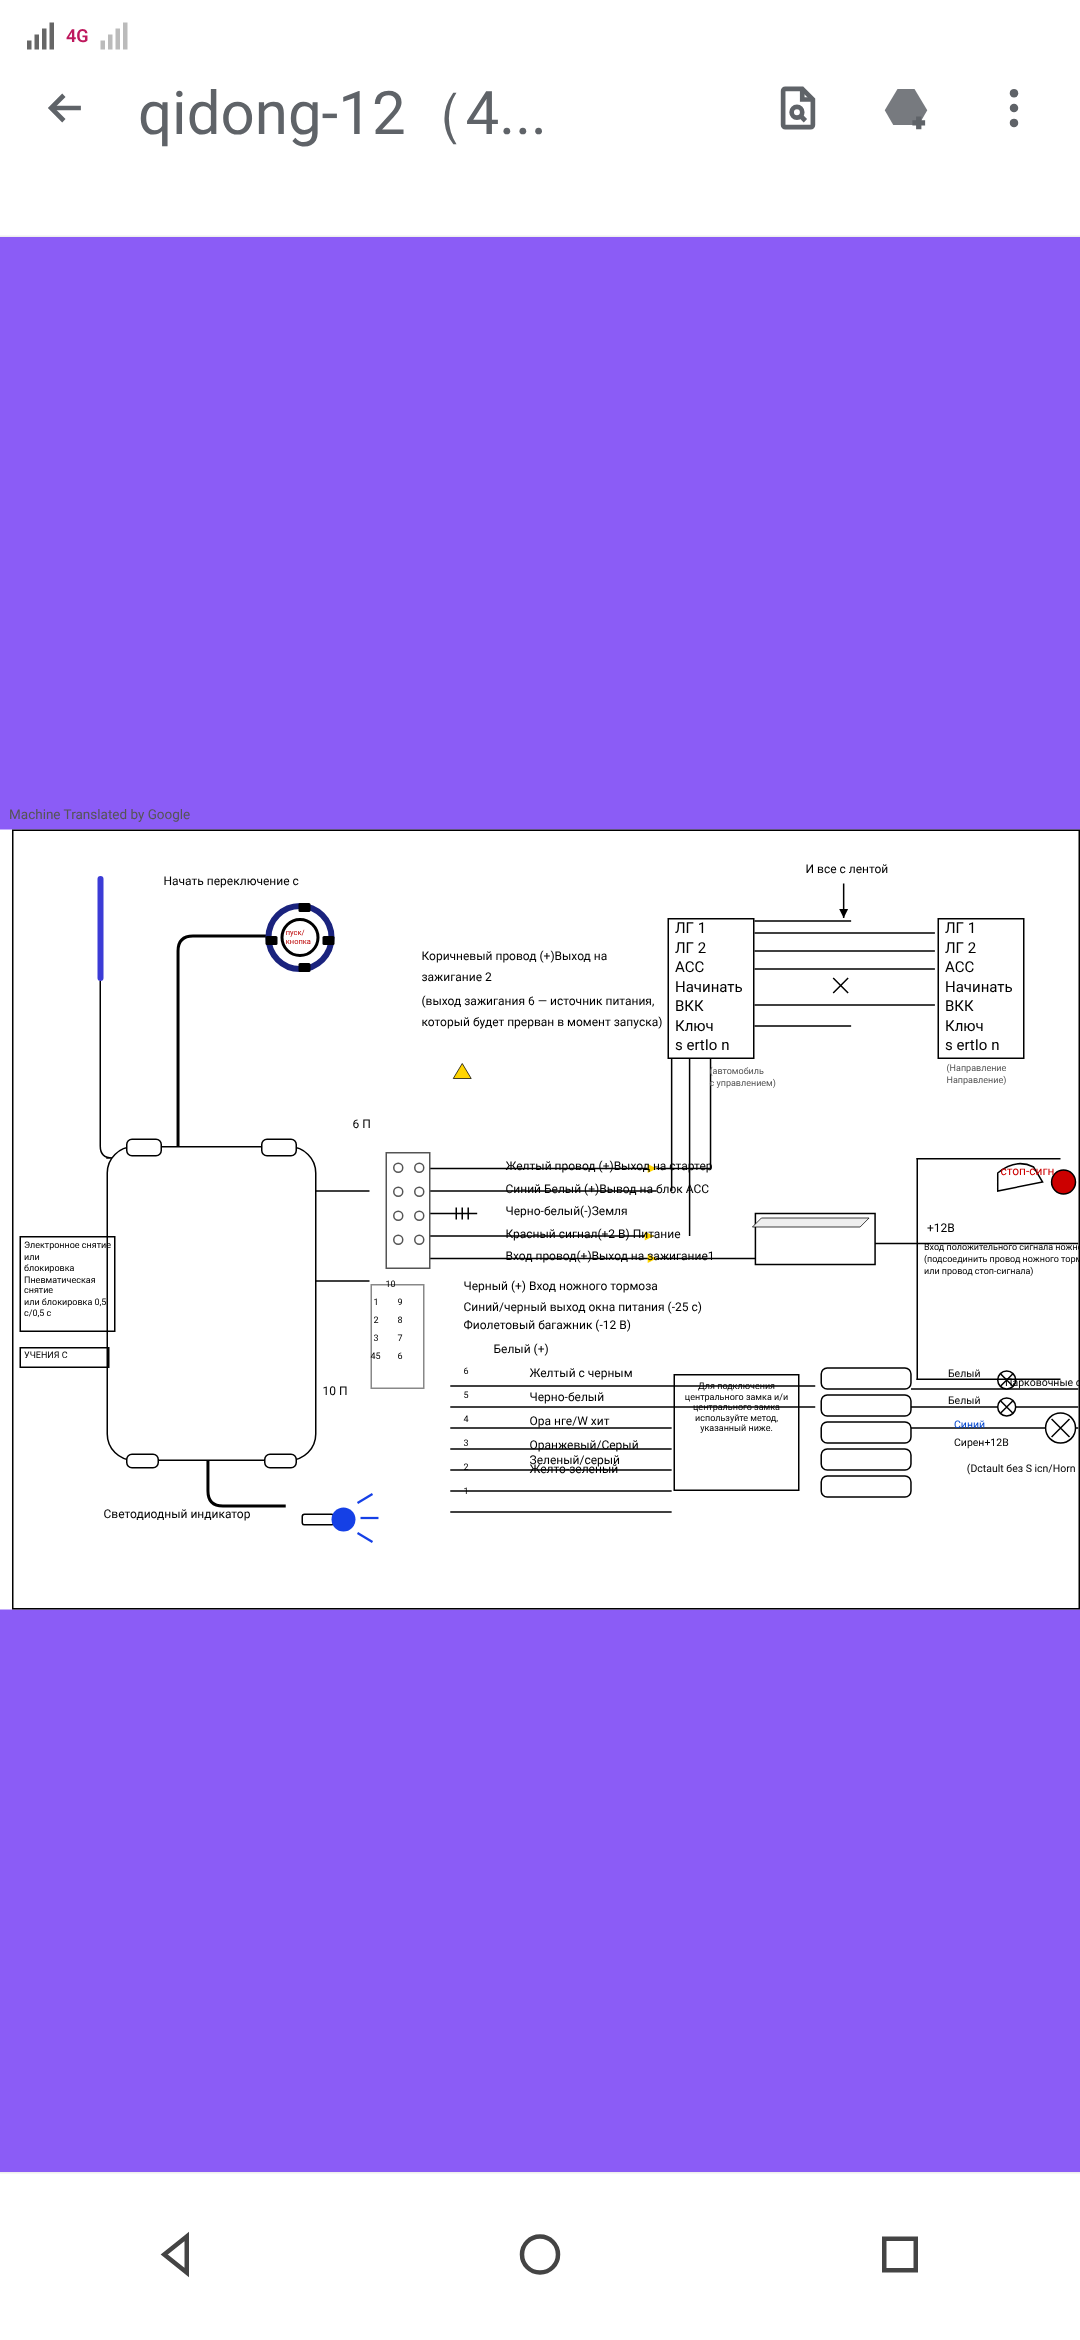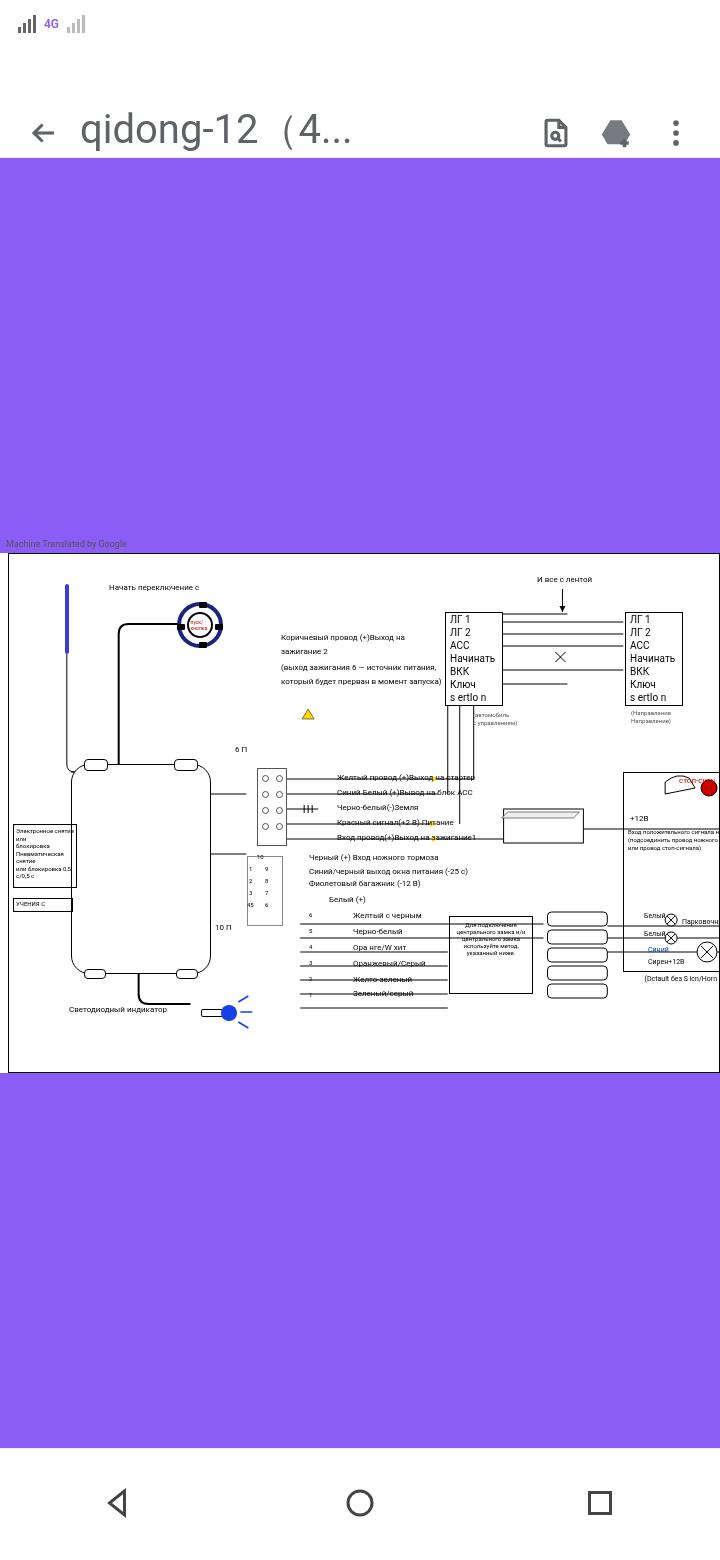--- a/index.html
+++ b/index.html
@@ -7,27 +7,27 @@
 
   
   .statusbar { height: 48px; display: flex; align-items: center; padding: 0 18px; font-size: 22px; color: #333; }
   .statusbar .left { display: flex; align-items: center; gap: 6px; }
   .statusbar .spacer { flex: 1; }
   .statusbar .right { display: flex; align-items: center; gap: 8px; }
   .sigbars { display: inline-flex; align-items: flex-end; gap: 2px; }
   .sigbars i { width: 3px; background: #666; display: inline-block; }
   .sigbars i:nth-child(1){height:6px}.sigbars i:nth-child(2){height:10px}.sigbars i:nth-child(3){height:14px}.sigbars i:nth-child(4){height:18px}
   .sigbars.dim i{background:#bbb}
-  .fourg { font-size: 12px; font-weight: 600; color: #8b5cf6; line-height: 1; margin: 0 2px; }
+  .fourg { font-size: 12px; font-weight: 600; color: #be185d; line-height: 1; margin: 0 2px; }
   .battery { width: 40px; height: 18px; border: 2px solid #333; border-radius: 3px; position: relative; }
   .battery::after { content:""; position:absolute; right:-5px; top:4px; width:3px; height:6px; background:#333; border-radius:1px; }
   .battery .fill { position:absolute; inset:1px; background:#333; }
 
   
-  .appbar { height: 110px; display: flex; align-items: flex-end; padding: 0 20px; gap: 12px; border-bottom: 1px solid #eee; }
+  .appbar { height: 110px; display: flex; align-items: flex-start; padding: 0 20px; gap: 24px; border-bottom: 1px solid #eee; }
   .appbar .title { flex: 1; font-size: 40px; color: #5f6368; white-space: nowrap; overflow: hidden; text-overflow: ellipsis; }
   .appbar .iconbtn { width: 48px; height: 48px; display:flex; align-items:center; justify-content:center; color:#5f6368; }
   .appbar svg { width: 34px; height: 34px; fill: none; stroke: #5f6368; stroke-width: 2.2; }
 
   
   .viewport { height: 1290px; background: #8b5cf6; position: relative; overflow: hidden; }
   .page { position:absolute; left:0; top:395px; right:0; height:520px; background:#fff; }
   .caption { position:absolute; left:6px; top:-14px; font-size:9px; color:#555; }
   .frame { position:absolute; left:8px; top:0; right:0; bottom:0; border:1px solid #000; }
 
@@ -320,31 +320,31 @@
         <div class="t xxs" style="left:300px;top:390px">4</div>
         <div class="t xxs" style="left:300px;top:406px">3</div>
         <div class="t xxs" style="left:300px;top:422px">2</div>
         <div class="t xxs" style="left:300px;top:438px">1</div>
 
         <div class="t" style="left:344px;top:358px">Желтый с черным</div>
         <div class="t" style="left:344px;top:374px">Черно-белый</div>
         <div class="t" style="left:344px;top:390px">Ора нге/W хит</div>
         <div class="t" style="left:344px;top:406px">Оранжевый/Серый</div>
         <div class="t" style="left:344px;top:422px">Желто-зеленый</div>
-        <div class="t" style="left:344px;top:436px">Зеленый/серый</div>
+        <div class="t" style="left:344px;top:416px">Зеленый/серый</div>
 
         <div class="centralbox" style="left:440px;top:362px;width:84px;height:78px">
           <div>Для подключения</div>
           <div>центрального замка и/и</div>
           <div>центрального замка</div>
           <div>используйте метод,</div>
           <div>указанный ниже.</div>
         </div>
 
-        <div style="position:absolute;right:0;top:218px;width:96px;height:200px;border:1px solid #000;border-right:none">
+        <div style="position:absolute;right:12px;top:218px;width:96px;height:148px;border:1px solid #000;border-right:none">
           <div class="t red" style="right:4px;top:4px;left:auto">стоп-сигн</div>
           <div class="t" style="left:6px;top:42px">+12В</div>
           <div class="t xxs" style="left:4px;top:56px">Вход положительного сигнала ножного тормоза</div>
           <div class="t xxs" style="left:4px;top:64px">(подсоединить провод ножного тормоза</div>
           <div class="t xxs" style="left:4px;top:72px">или провод стоп-сигнала)</div>
           <div class="t xs" style="left:20px;top:140px">Белый</div>
           <div class="t xs" style="left:58px;top:146px">Парковочные с</div>
           <div class="t xs" style="left:20px;top:158px">Белый</div>
           <div class="t xs" style="left:24px;top:174px;color:#04c">Синий</div>
           <div class="t xs" style="left:24px;top:186px">Сирен+12В</div>

